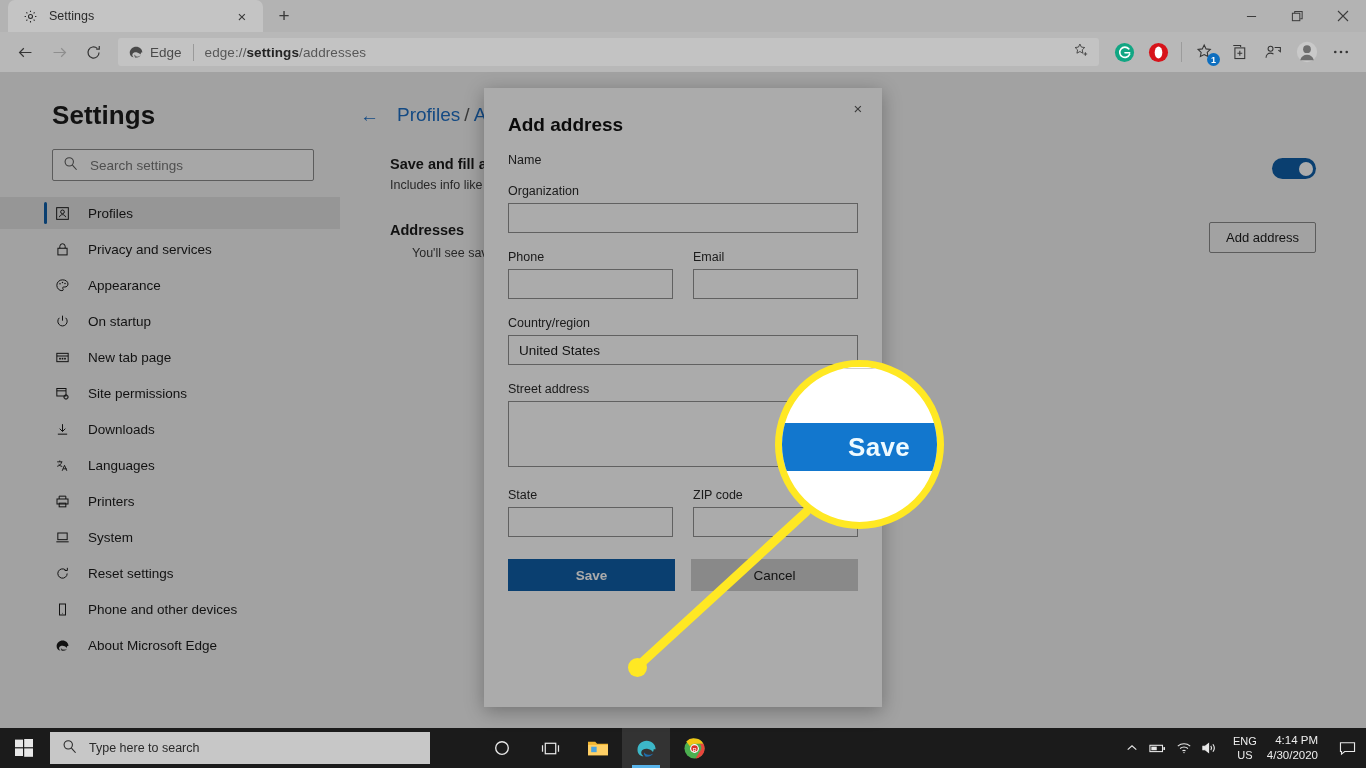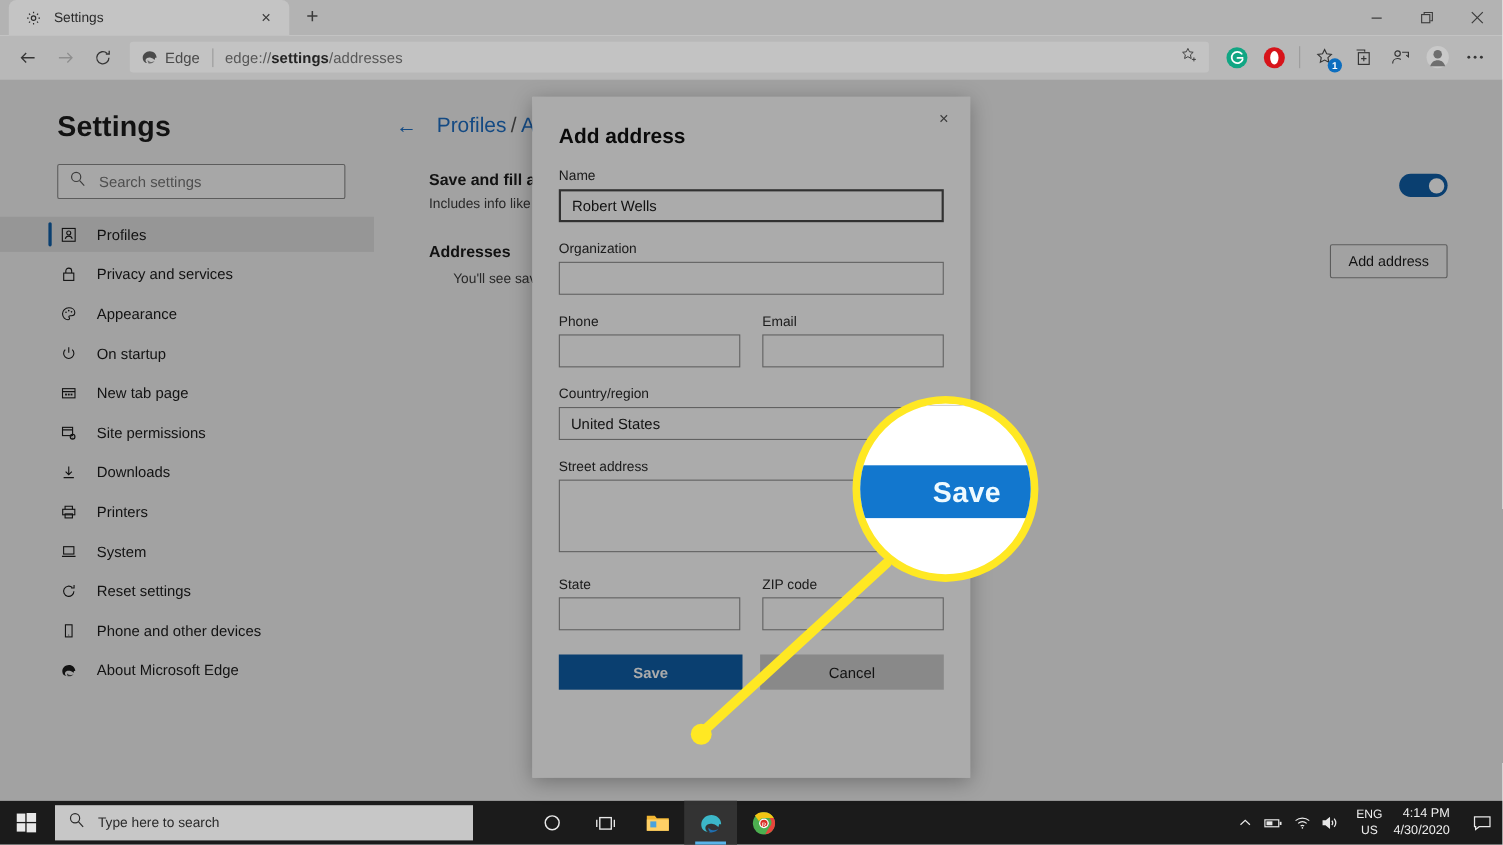--- a/index.html
+++ b/index.html
@@ -487,20 +487,29 @@
         <div class="nav-item">
           <span class="ico">
             <svg width="15" height="15" viewBox="0 0 18 18" fill="none" stroke="#1b1b1b" stroke-width="1.2">
               <path d="M9 2.6v8.6M5.6 8l3.4 3.4L12.4 8M3.4 14.6h11.2"></path>
             </svg>
           </span>
           <span class="lbl">Downloads</span>
         </div>
         <div class="nav-item">
           <span class="ico">
+            <svg width="15" height="15" viewBox="0 0 18 18" fill="none" stroke="#1b1b1b" stroke-width="1.1">
+              <path d="M2.6 4.6h6.2M5.7 3v1.6M7.8 4.6c0 2.6-2 4.6-5.2 5.4M4.3 7.4c.9 1.5 2.6 2.4 4.4 2.8"></path>
+              <path d="M8.6 15.4l2.8-6.6 2.8 6.6M9.9 13h4.2"></path>
+            </svg>
+          </span>
+          <span class="lbl">Languages</span>
+        </div>
+        <div class="nav-item">
+          <span class="ico">
             <svg width="15" height="15" viewBox="0 0 18 18" fill="none" stroke="#1b1b1b" stroke-width="1.2">
               <path d="M5 6V2.6h8V6"></path>
                 <rect x="2.4" y="6" width="13.2" height="6"></rect>
               <rect x="5" y="11" width="8" height="4.4"></rect>
             </svg>
           </span>
           <span class="lbl">Printers</span>
         </div>
         <div class="nav-item">
           <span class="ico">
@@ -570,21 +579,20 @@
 
     <div class="page-dim"></div>
   </div>
 
   <div class="dialog">
     <div class="dlg-close">×</div>
     <div class="dlg-inner">
       <div class="dlg-title">Add address</div>
 
       <div class="fld-label">Name</div>
-      <input class="fld focused" value="Robert Wells" style="">
 
       <div class="fld-label">Organization</div>
       <input class="fld" value="" style="">
 
       <div class="fld-row">
         <div>
           <div class="fld-label">Phone</div>
           <input class="fld" value="" style="">
         </div>
         <div>

